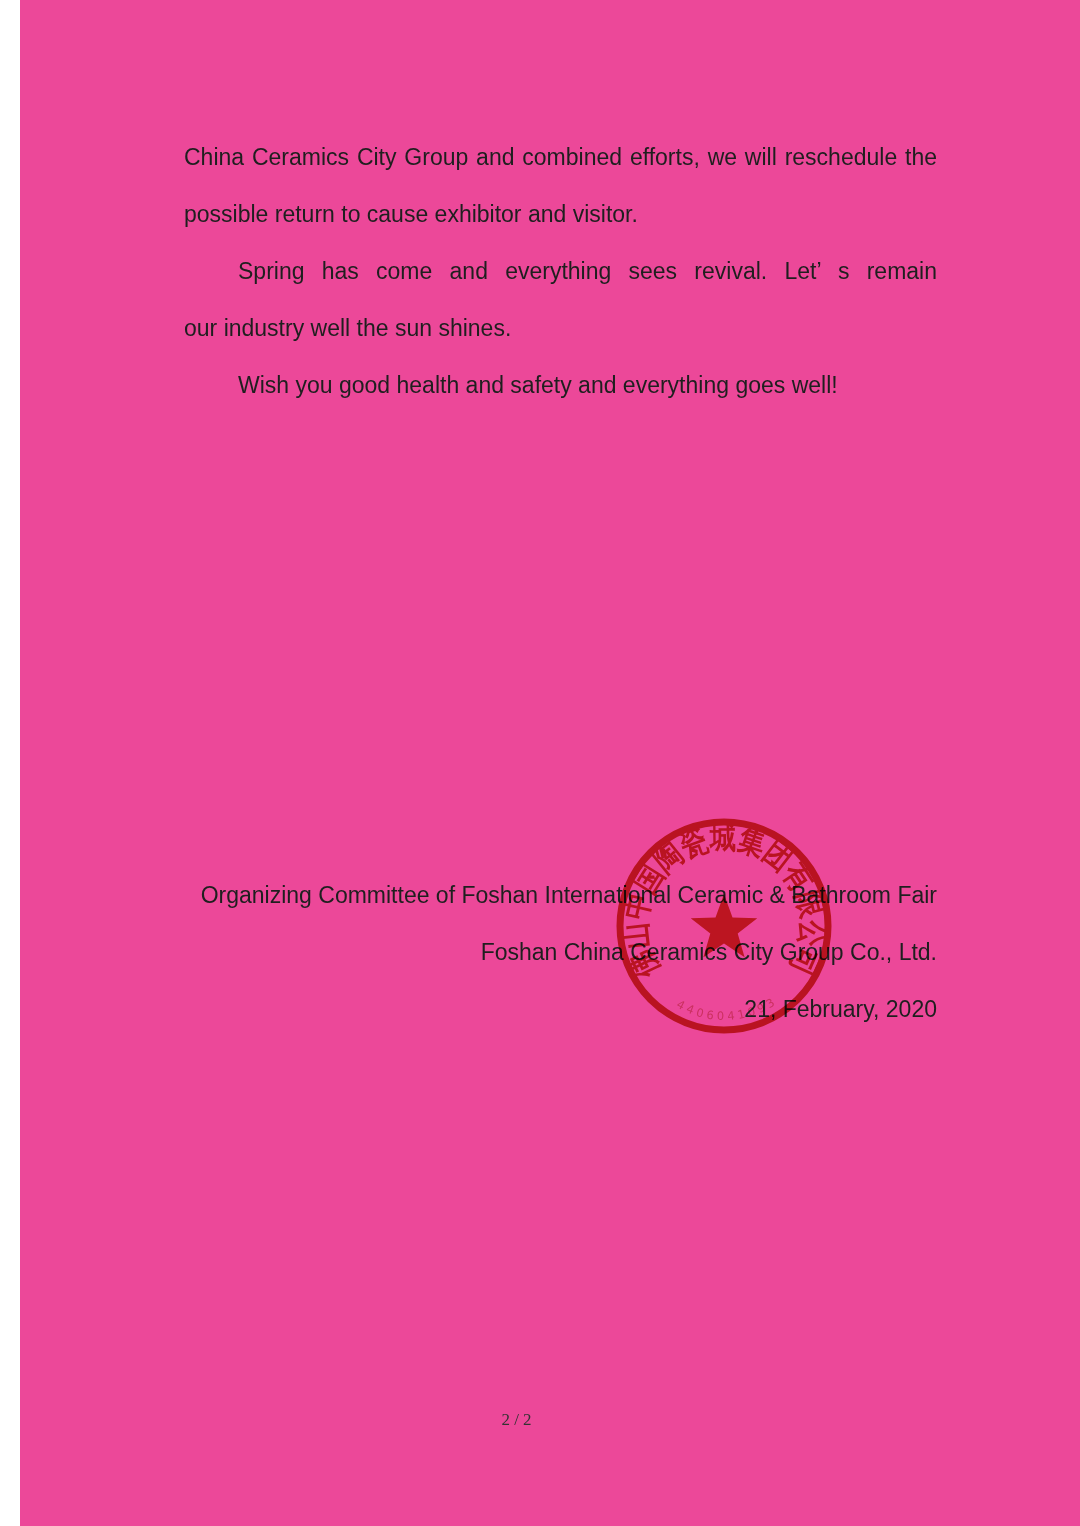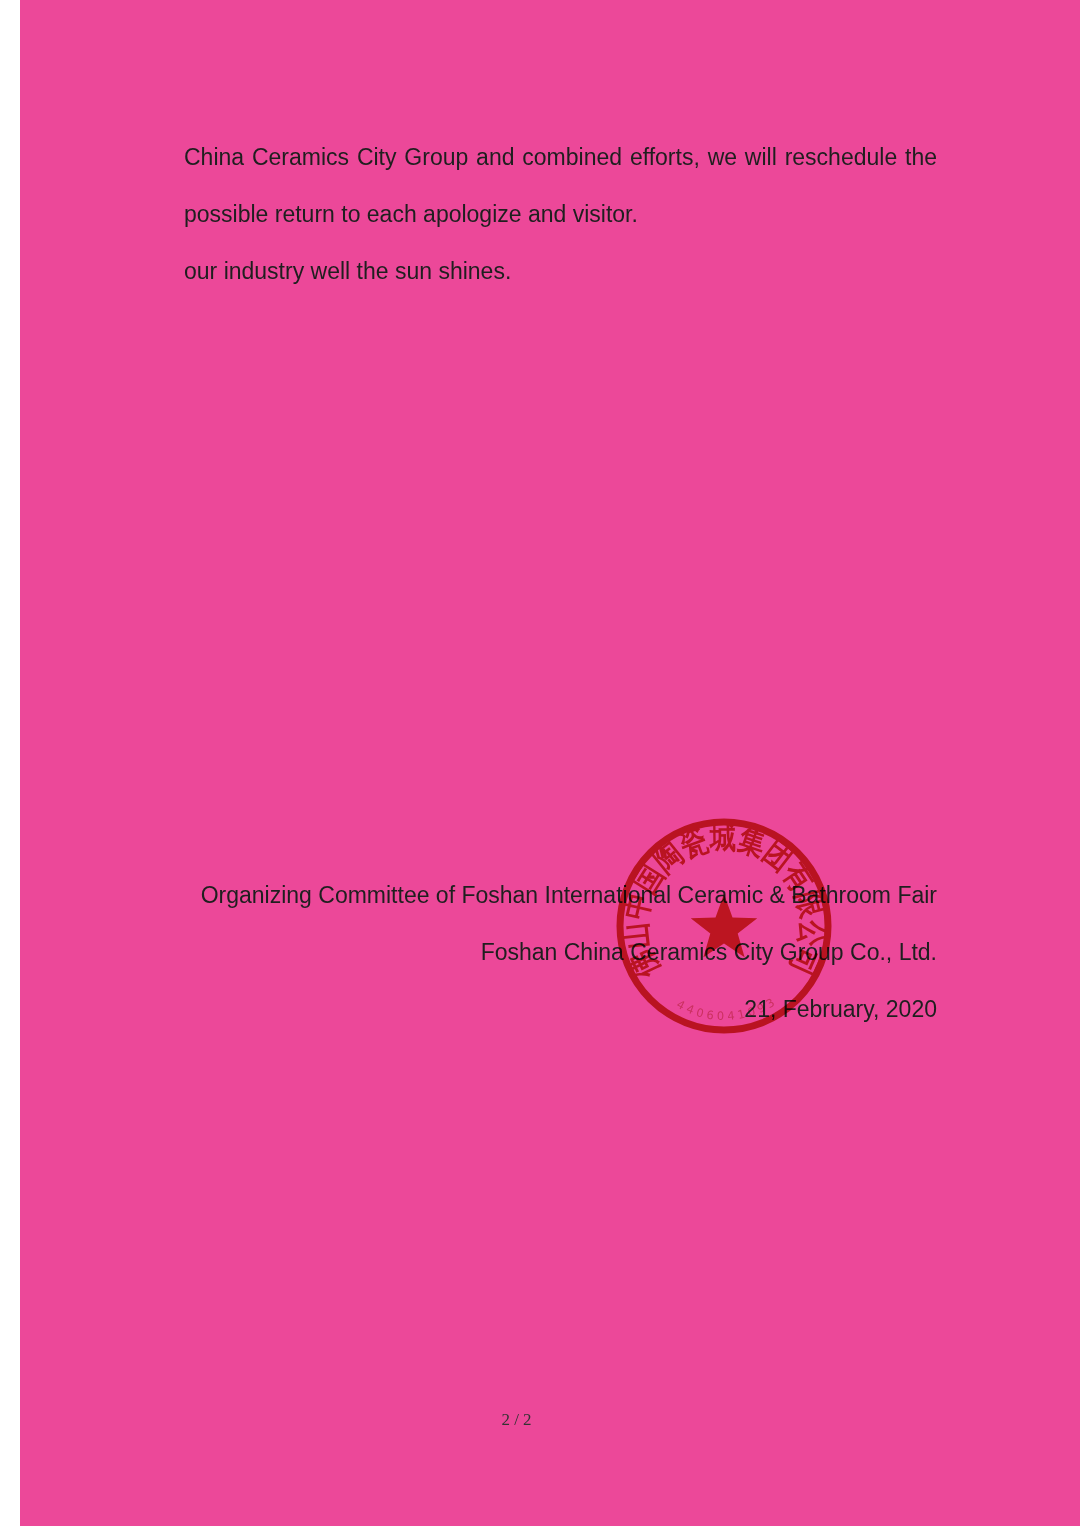--- a/index.html
+++ b/index.html
@@ -90,25 +90,27 @@
     color: #333333;
   }
 </style>
 </head>
 <body>
 
 <div class="page">
 
   <div class="body-text">
     <div class="bl just">China Ceramics City Group and combined efforts, we will reschedule the</div>
-    <div class="bl">possible return to each apologize and visitor.</div>
+    <div class="bl">possible return to cause exhibitor and visitor.</div>
 
 
+    <div class="bl just ind">Spring has come and everything sees revival. Let’ s remain</div>
     <div class="bl">our industry well the sun shines.</div>
 
+    <div class="bl ind">Wish you good health and safety and everything goes well!</div>
   </div>
 
   <div class="signature">
     <div class="sig-line">Organizing Committee of Foshan International Ceramic &amp; Bathroom Fair</div>
     <div class="sig-line">Foshan China Ceramics City Group Co., Ltd.</div>
     <div class="sig-line">21, February, 2020</div>
   </div>
 
   <div class="stamp">
     <svg viewBox="-121 -121 242 242" xmlns="http://www.w3.org/2000/svg">

